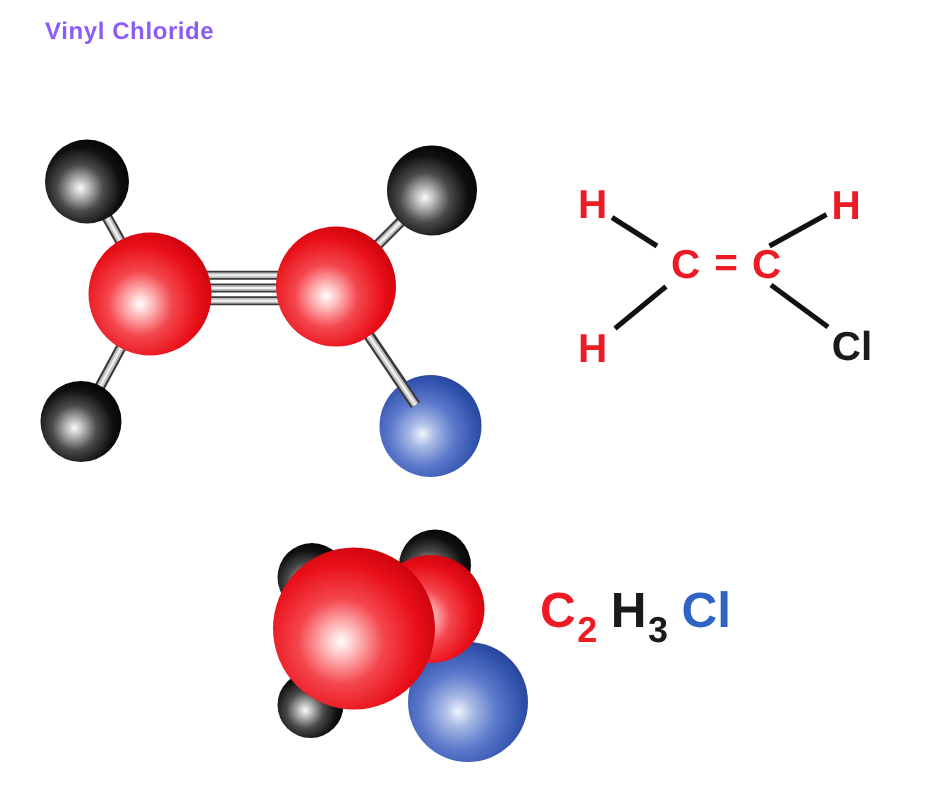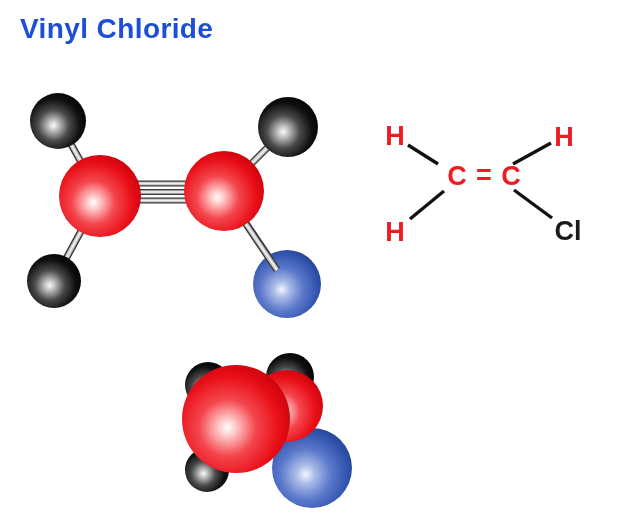--- a/index.html
+++ b/index.html
@@ -1,22 +1,22 @@
 <!DOCTYPE html>
 <html><head>
 <meta charset="utf-8">
 <style>
   html,body{margin:0;padding:0;background:#ffffff;}
   .page{
     position:relative;width:626px;height:528px;background:#ffffff;
     overflow:hidden;font-family:"Liberation Sans",sans-serif;
   }
   .title{
-    position:absolute;left:20px;top:13px;
-    font-size:28px;font-weight:bold;color:#1d4ed8;letter-spacing:.4px;
+    position:absolute;left:30px;top:13px;
+    font-size:16px;font-weight:bold;color:#8b5cf6;letter-spacing:.4px;
   }
   #mol{position:absolute;left:0;top:0;width:626px;height:528px;}
   #mol text{font-family:"Liberation Sans",sans-serif;font-weight:bold;font-size:27px;}
   .formula{position:absolute;left:360px;top:388px;white-space:nowrap;}
   .fpart{font-size:33px;font-weight:bold;margin-right:9px;display:inline-block;}
   .fpart .sub{font-size:24px;vertical-align:-10px;margin-left:1px;}
 </style>
 </head>
 <body>
 
@@ -96,14 +96,17 @@
         <text x="395" y="136" fill="#ed1c24" text-anchor="middle" dominant-baseline="central">H</text>
         <text x="564" y="137" fill="#ed1c24" text-anchor="middle" dominant-baseline="central">H</text>
         <text x="457" y="176" fill="#ed1c24" text-anchor="middle" dominant-baseline="central">C</text>
         <text x="484" y="175" fill="#ed1c24" text-anchor="middle" dominant-baseline="central">=</text>
         <text x="511" y="176" fill="#ed1c24" text-anchor="middle" dominant-baseline="central">C</text>
         <text x="395" y="232" fill="#ed1c24" text-anchor="middle" dominant-baseline="central">H</text>
         <text x="568" y="231" fill="#1a1a1a" text-anchor="middle" dominant-baseline="central">Cl</text>
       </g>
     </svg>
 
+  <div class="formula">
+    <span class="fpart" style="color: rgb(237, 28, 36);"><span>C</span><span class="sub">2</span></span><span class="fpart" style="color: rgb(26, 26, 26);"><span>H</span><span class="sub">3</span></span><span class="fpart" style="color: rgb(47, 99, 196);"><span>Cl</span></span>
+  </div>
 
 </div>
 
 </body></html>

